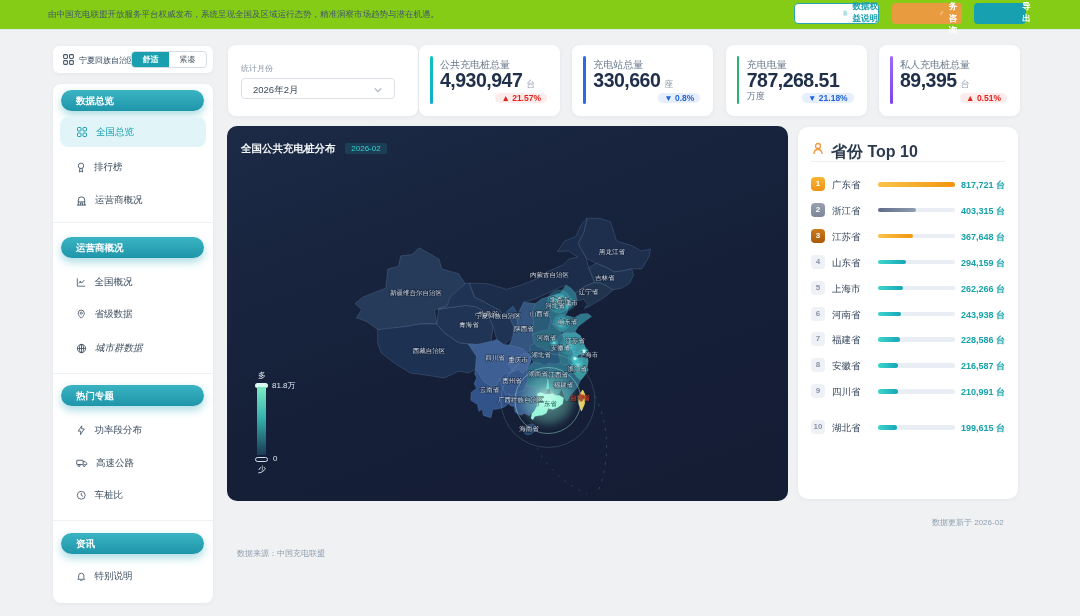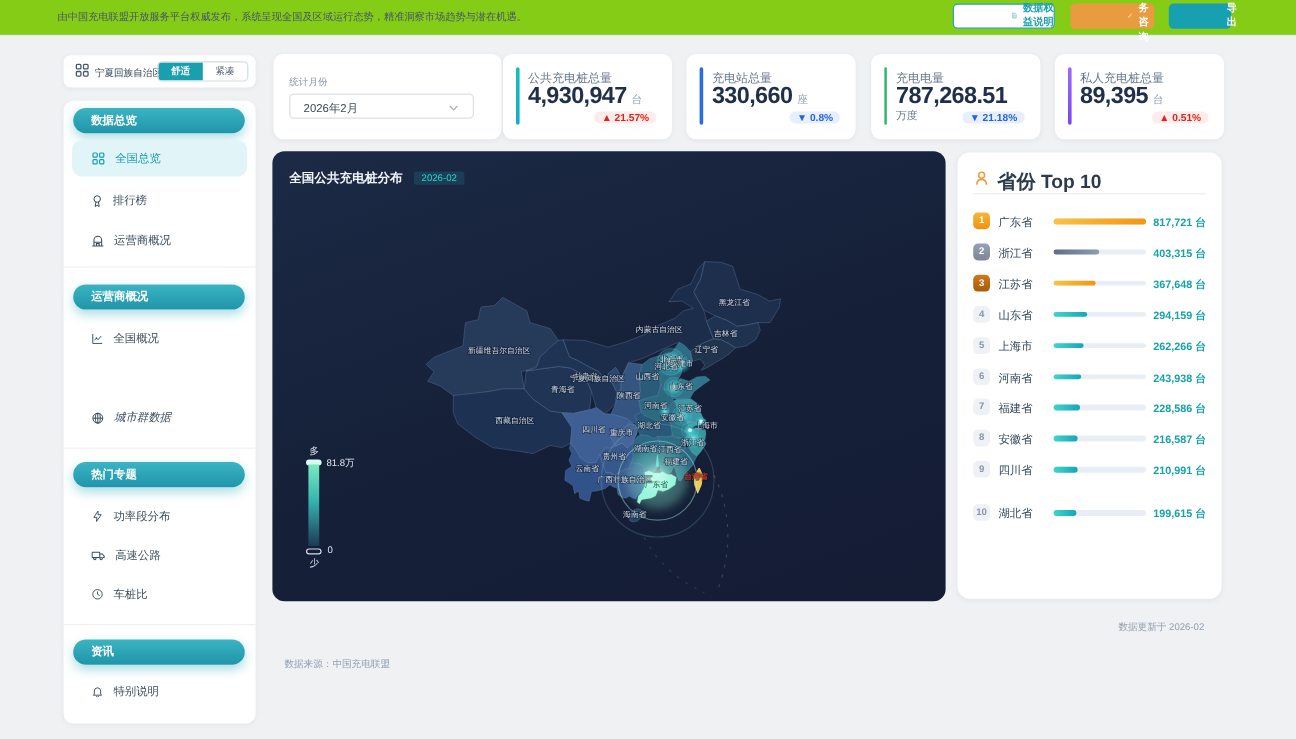--- a/index.html
+++ b/index.html
@@ -151,20 +151,29 @@
   <div class="pill" style="top:153px;">运营商概况</div>
   <div class="mi" style="top:183px;">
       <svg width="10.5" height="10.5" viewBox="0 0 24 24">
         <g fill="none" stroke="#3a4c5e" stroke-width="1.8">
           <path d="M3 3 v18 h18"></path>
           <path d="M6 15 l4 -4 3 3 6 -7"></path>
           <circle cx="10" cy="11" r="1" fill="#3a4c5e"></circle>
         </g>
       </svg>
       <span>全国概况</span>
+    </div>
+  <div class="mi" style="top:215px;">
+      <svg width="10.5" height="10.5" viewBox="0 0 24 24">
+        <g fill="none" stroke="#3a4c5e" stroke-width="1.8">
+          <path d="M12 21 c-5 -5,-7 -8,-7 -11.5 a7 7 0 0 1 14 0 c0 3.5,-2 6.5,-7 11.5 z"></path>
+          <circle cx="12" cy="9.5" r="2.5"></circle>
+        </g>
+      </svg>
+      <span>省级数据</span>
     </div>
   <div class="mi" style="top:249px;font-style:italic;">
       <svg width="11" height="11" viewBox="0 0 24 24">
         <g fill="none" stroke="#3a4c5e" stroke-width="1.8">
           <circle cx="12" cy="12" r="9"></circle>
           <path d="M3 12 h18 M12 3 v18"></path>
           <ellipse cx="12" cy="12" rx="4.5" ry="9"></ellipse>
         </g>
       </svg>
       <span>城市群数据</span>

